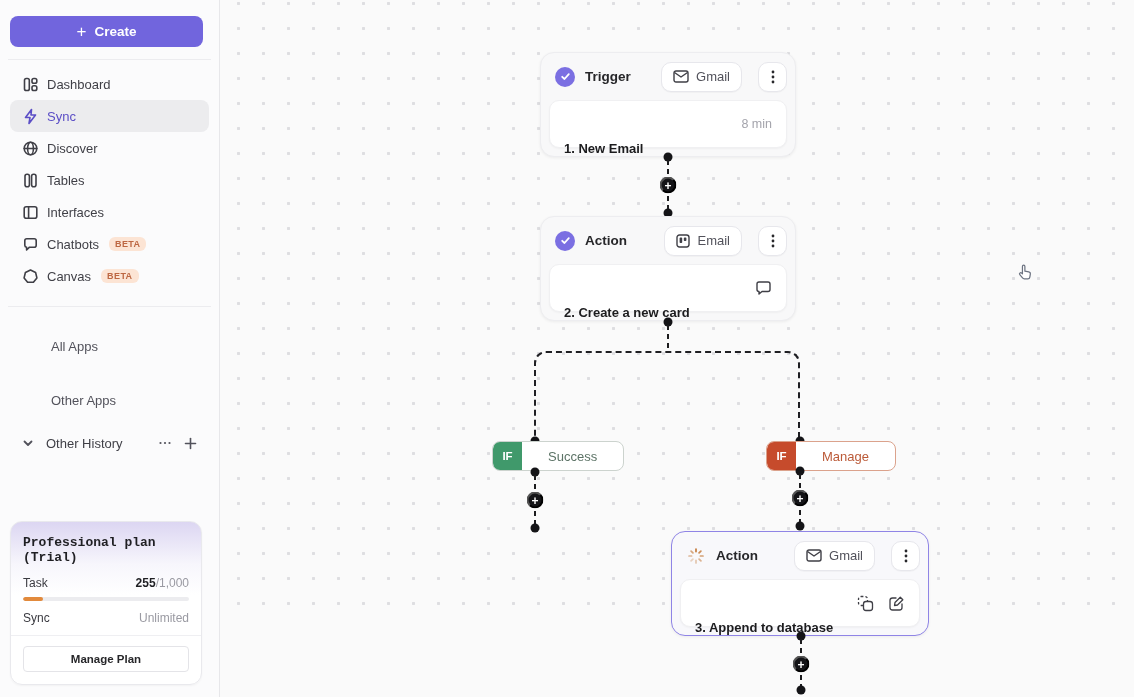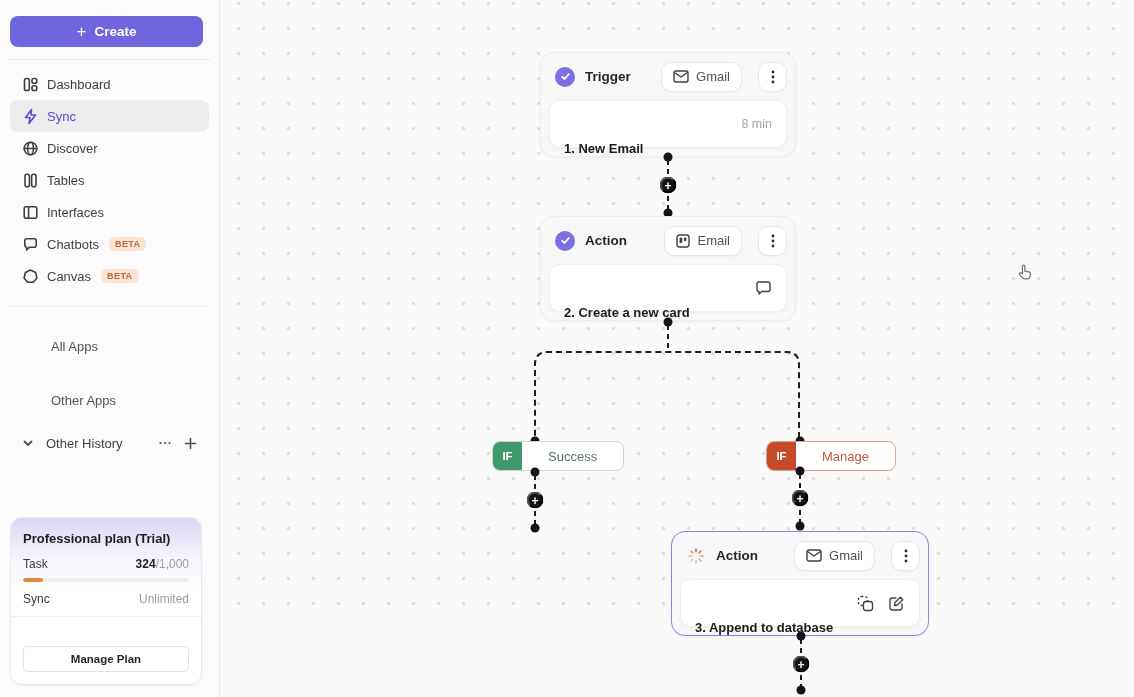--- a/index.html
+++ b/index.html
@@ -31,30 +31,30 @@
   .mini-btn { background:none; border:none; cursor:pointer; padding:0; display:flex; align-items:center; }
   .sub-item { height:30px; display:flex; align-items:center; padding:0 12px 0 41px;
               font-size:13px; color:#52525b; border-radius:8px; cursor:pointer;margin-top:24px; }
   .chev { width:12px; height:12px; stroke:#52525b; fill:none; stroke-width:1.8;
           stroke-linecap:round; stroke-linejoin:round; flex:none; }
 
   
   .plan-card { position:absolute; left:10px; bottom:12px; width:192px; border:1px solid #e9e9ed;
                border-radius:12px; background:linear-gradient(180deg,#dcd6f2 0%, #f7f6fc 26%, #ffffff 45%);
                padding:13px 12px 12px 12px; box-shadow:0 1px 2px rgba(0,0,0,.04); }
-  .plan-title { font-size:13px; font-weight:700; color:#1f1f23; margin-bottom:11px; }
+  .plan-title { font-size:13px; font-weight:700; color:#1f1f23; margin-bottom:11px;font-family:Liberation Mono, monospace; }
   .plan-row { display:flex; justify-content:space-between; align-items:center; margin-bottom:7px; }
   .plan-key { font-size:12px; color:#3a3a40; }
   .plan-val { font-size:12px; color:#9a9aa2; }
   .plan-val b { color:#1f1f23; font-weight:700; }
   .progress-track { height:4px; border-radius:2px; background:#ececef; margin:2px 0 10px 0; overflow:hidden; }
   .progress-fill { height:100%; border-radius:2px; background:#e28a3c; }
   .plan-sep { height:1px; background:#efeff2; margin:10px -12px 10px -12px; }
   .manage-btn { width:100%; height:26px; background:#fff; border:1px solid #e4e4e8; border-radius:4px;
-                font-size:11.5px; font-weight:700; color:#27272a; cursor:pointer; font-family:inherit;margin-top:19px; }
+                font-size:11.5px; font-weight:700; color:#27272a; cursor:pointer; font-family:inherit; }
 
   
   .canvas { position:absolute; left:220px; top:0; width:914px; height:613px; background:#fafafa;
             background-image:radial-gradient(circle, #dedee1 1.4px, transparent 1.5px);
             background-size:25px 25px; background-position:6px 16px; }
 
   .node-card { position:absolute; background:#f8f8f9; border:1px solid #ededf0; border-radius:14px;
                box-shadow:0 1px 3px rgba(0,0,0,.06); width:256px; }
   .node-card.selected { border:1.5px solid #8f84e6; background:#f8f8fb; }
   .node-head { height:47px; display:flex; align-items:center; padding:0 8px 0 14px; gap:10px; }
@@ -201,21 +201,21 @@
           <line x1="1.5" y1="6.5" x2="11.5" y2="6.5" stroke="#52525b" stroke-width="1.6" stroke-linecap="round"></line>
         </svg>
       </button>
     </span>
   </div>
 
   <div class="plan-card">
     <div class="plan-title">Professional plan (Trial)</div>
     <div class="plan-row">
       <span class="plan-key">Task</span>
-      <span class="plan-val"><b>324</b><span>/1,000</span></span>
+      <span class="plan-val"><b>255</b><span>/1,000</span></span>
     </div>
     <div class="progress-track">
       <div class="progress-fill" style="width: 12%;"></div>
     </div>
     <div class="plan-row">
       <span class="plan-key">Sync</span>
       <span class="plan-val">Unlimited</span>
     </div>
     <div class="plan-sep"></div>
     <button class="manage-btn">Manage Plan</button>

